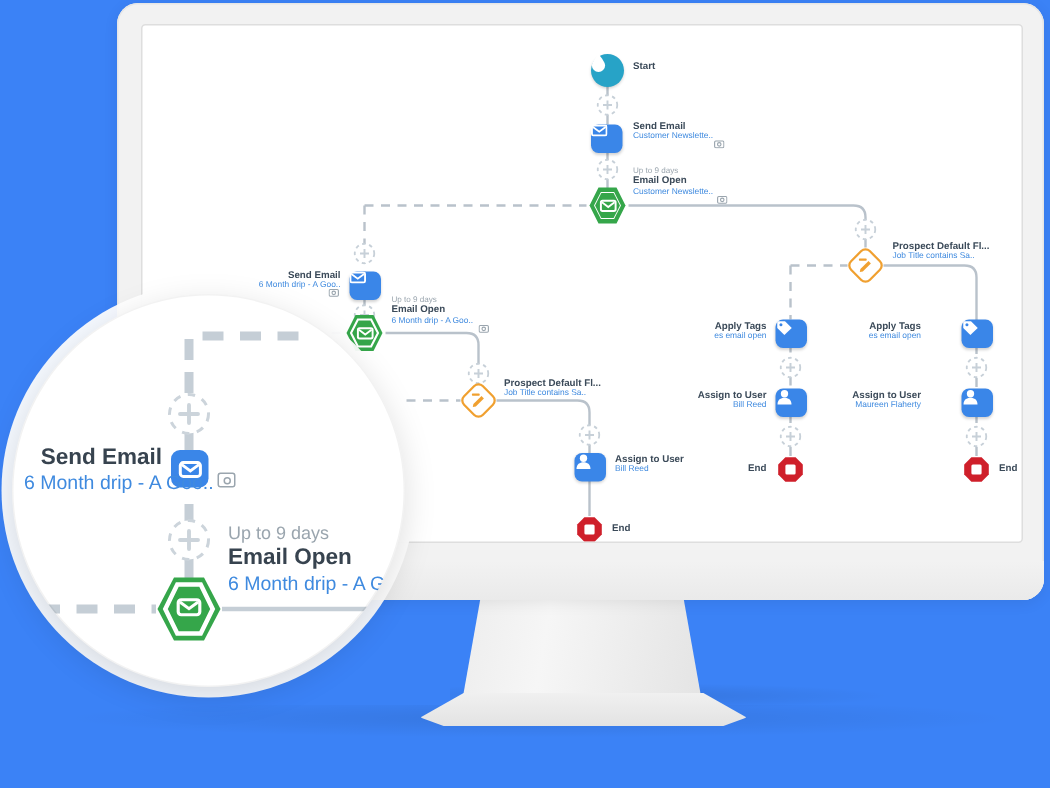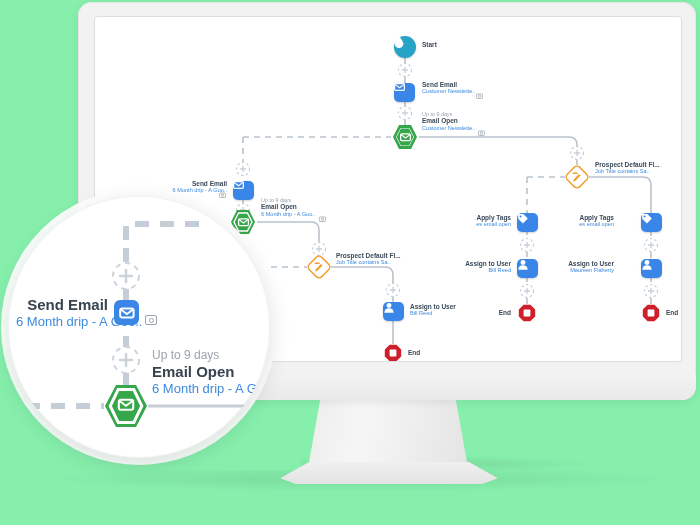--- a/index.html
+++ b/index.html
@@ -1,19 +1,19 @@
 <!DOCTYPE html>
 <html><head>
 <meta charset="utf-8">
 <style>
   html,body{margin:0;padding:0;background:#ffffff;}
   body{width:700px;height:525px;overflow:hidden;
        font-family:"Liberation Sans","DejaVu Sans",sans-serif;
        -webkit-font-smoothing:antialiased;}
-  .stage{position:relative;width:700px;height:525px;background:#86efac;overflow:hidden;}
+  .stage{position:relative;width:700px;height:525px;background:#3b82f6;overflow:hidden;}
 
   
   .monitor{position:absolute;left:78px;top:2px;width:618px;height:398px;
            background:#f2f2f2;border-radius:14px;
            box-shadow:0 2px 10px rgba(0,0,0,.07), inset 0 0 0 1px #e6e6e6;}
   .monitor-inner{position:absolute;left:16px;top:14px;width:586px;height:344px;
            background:#ffffff;border:1px solid #dedede;border-radius:3px;overflow:hidden;}
   .monitor-chin{position:absolute;left:0;bottom:0;width:100%;height:26px;
            background:linear-gradient(#f2f2f2,#eaeaea);border-radius:0 0 14px 14px;}
   .neck{position:absolute;left:308px;top:396px;width:160px;height:72px;

